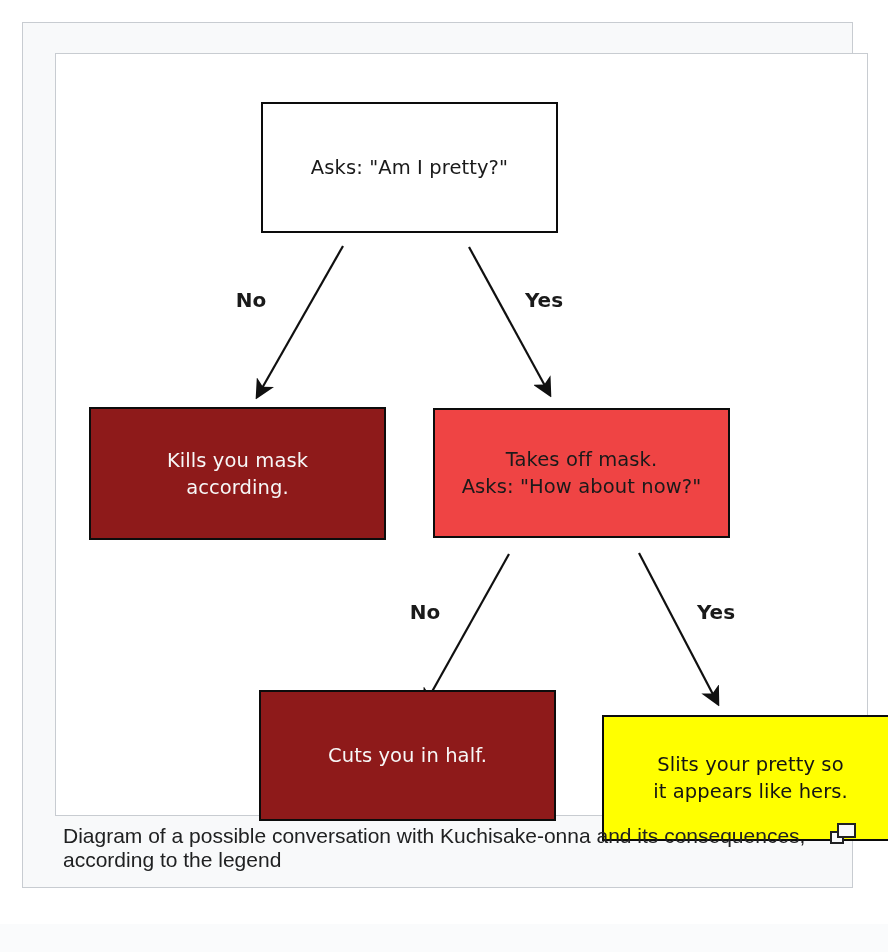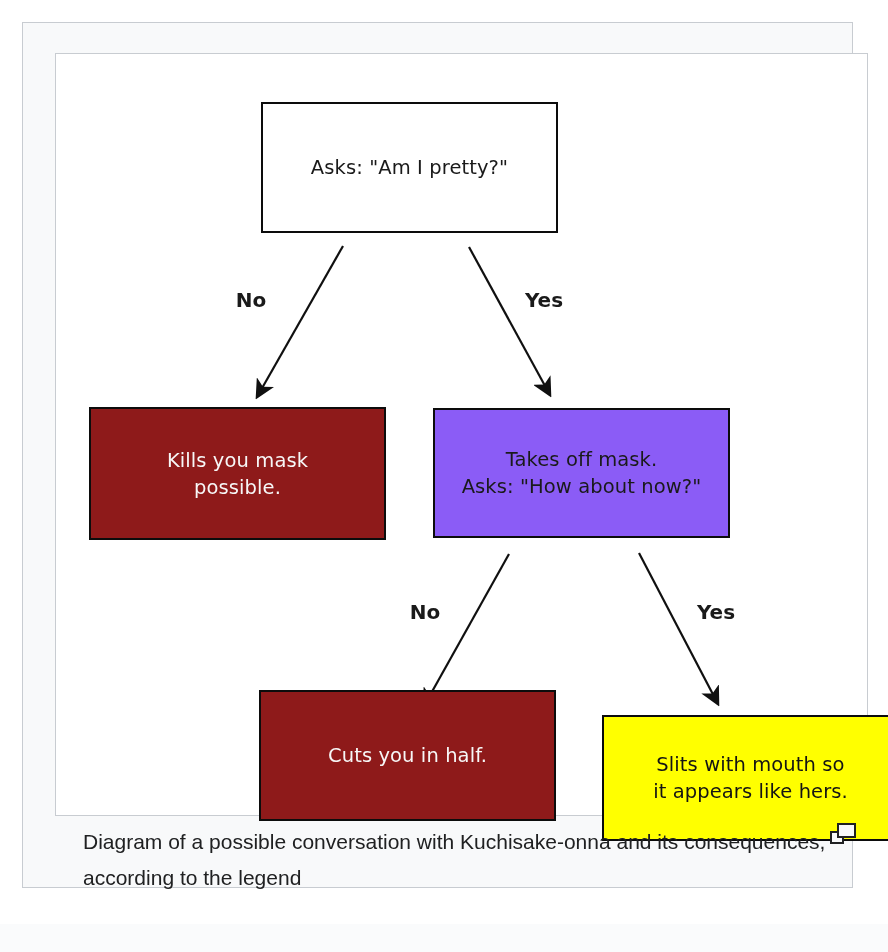--- a/index.html
+++ b/index.html
@@ -52,23 +52,22 @@
     color: #1a1a1a;
     white-space: nowrap;
     font-weight: bold;
   }
   .caption {
     position: absolute;
     left: 40px; top: 801px;
     width: 772px;
     font-family: "Liberation Sans", sans-serif;
     font-size: 21px;
-    line-height: 36px;
+    line-height: 24px;
     color: #202122;
-    margin-left: 20px;
   }
   .magnify {
     position: absolute;
     left: 806px; top: 799px;
     width: 28px; height: 24px;
     cursor: pointer;
   }
   .bottom-band {
     position: absolute;
     left: 0; top: 924px;
@@ -101,37 +100,37 @@
 
       <div class="node" style="left: 205px; top: 48px; width: 297px; height: 131px; background-color: rgb(255, 255, 255); color: rgb(26, 26, 26);">
         <div>Asks: "Am I pretty?"</div>
       </div>
 
       <span class="edge-label" style="left:195px; top:246px;">No</span>
       <span class="edge-label" style="left:488px; top:246px;">Yes</span>
 
       <div class="node" style="left: 33px; top: 353px; width: 297px; height: 133px; background-color: rgb(142, 26, 26); color: rgb(247, 247, 247);">
         <div>Kills you mask</div>
-        <div>possible.</div>
+        <div>according.</div>
       </div>
 
-      <div class="node" style="left: 377px; top: 354px; width: 297px; height: 130px; background-color: #8b5cf6; color: rgb(26, 26, 26);">
+      <div class="node" style="left: 377px; top: 354px; width: 297px; height: 130px; background-color: #ef4444; color: rgb(26, 26, 26);">
         <div>Takes off mask.</div>
         <div>Asks: "How about now?"</div>
       </div>
 
       <span class="edge-label" style="left:369px; top:558px;">No</span>
       <span class="edge-label" style="left:660px; top:558px;">Yes</span>
 
       <div class="node" style="left: 203px; top: 636px; width: 297px; height: 131px; background-color: rgb(142, 26, 26); color: rgb(247, 247, 247);">
         <div>Cuts you in half.</div>
       </div>
 
       <div class="node" style="left: 546px; top: 661px; width: 297px; height: 126px; background-color: rgb(255, 255, 0); color: rgb(20, 20, 20);">
-        <div>Slits with mouth so</div>
+        <div>Slits your pretty so</div>
         <div>it appears like hers.</div>
       </div>
 
     </div>
 
     <figcaption class="caption">Diagram of a possible conversation with Kuchisake-onna and its consequences, according to the legend</figcaption>
 
     <div class="magnify" title="Enlarge">
       <svg width="28" height="24" viewBox="0 0 28 24" aria-hidden="true">
         <rect x="2" y="10" width="12" height="11" fill="#f8f9fa" stroke="#202122" stroke-width="2"></rect>

